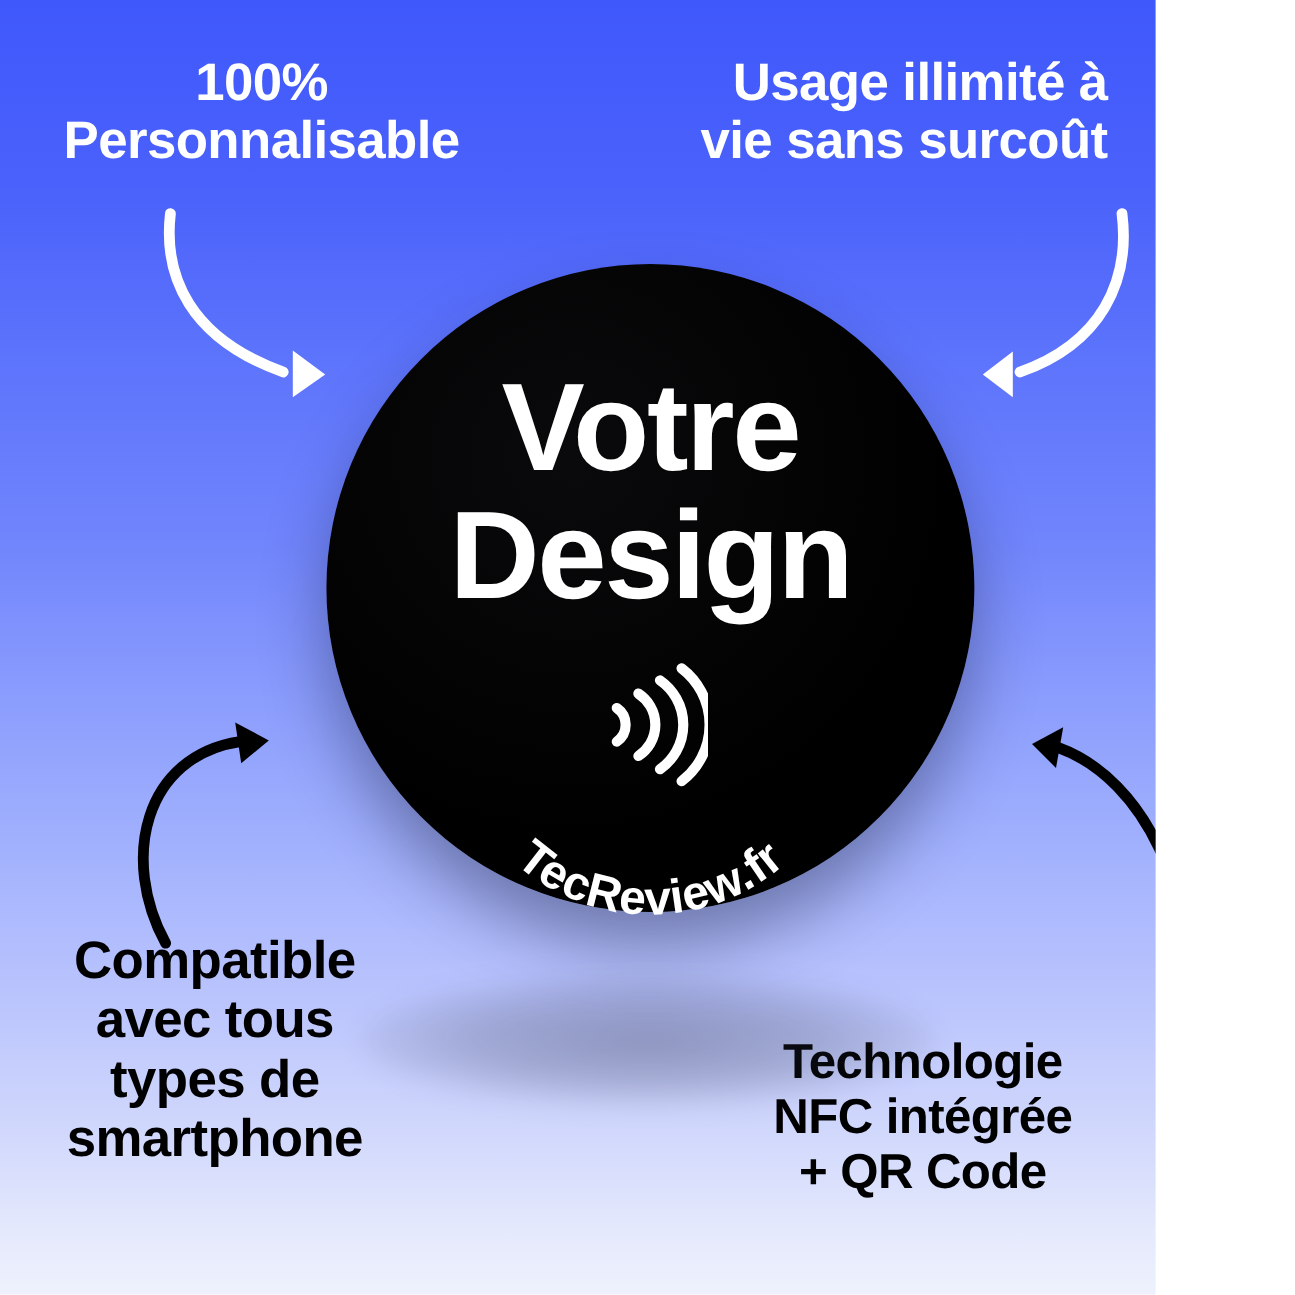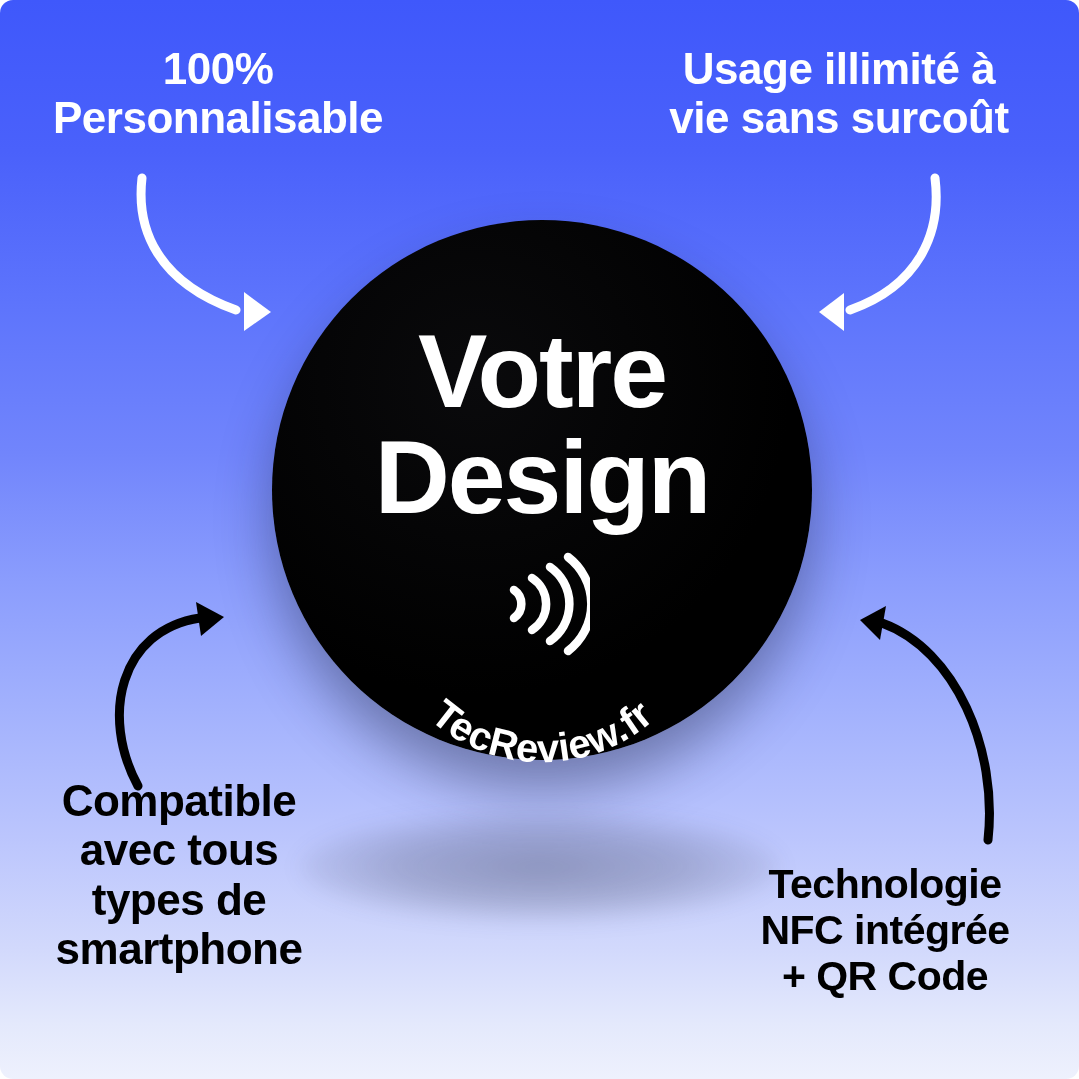--- a/index.html
+++ b/index.html
@@ -7,35 +7,34 @@
     margin: 0;
     padding: 0;
     background: #ffffff;
   }
   body {
     font-family: "Liberation Sans", sans-serif;
   }
 
   #poster {
     position: relative;
-    width: 1079px;
+    width: 963px;
     height: 1079px;
     overflow: hidden;
     background: linear-gradient(180deg,
         #3f58fb 0%,
         #4a61fb 14%,
         #5d74fc 28%,
         #7185fc 42%,
         #8b9dfd 54%,
         #a3b2fd 66%,
         #bcc6fd 78%,
         #d2d9fc 88%,
         #e4e9fc 95%,
         #eef1fd 100%);
-    border-radius: 13px;
   }
 
   
   .label {
     position: absolute;
     font-weight: 800;
     letter-spacing: -0.5px;
     line-height: 1.12;
     white-space: pre-line;
   }
@@ -50,21 +49,21 @@
     left: 18px;
     top: 44px;
     width: 400px;
     text-align: center;
     font-size: 44px;
   }
   #label-tr {
     right: 40px;
     top: 44px;
     width: 400px;
-    text-align: center;
+    text-align: right;
     font-size: 44px;
   }
   #label-bl {
     left: 14px;
     top: 776px;
     width: 330px;
     text-align: center;
     font-size: 44px;
   }
   #label-br {
@@ -118,21 +117,20 @@
     left: 0;
     right: 0;
     top: 84px;
     text-align: center;
     color: #ffffff;
     font-size: 104px;
     font-weight: 800;
     line-height: 1.02;
     letter-spacing: -2px;
     white-space: pre-line;
-    margin-top: 14px;
   }
 
   #nfc-icon {
     position: absolute;
     left: 50%;
     top: 332px;
     transform: translateX(-50%);
     width: 96px;
     height: 104px;
   }

